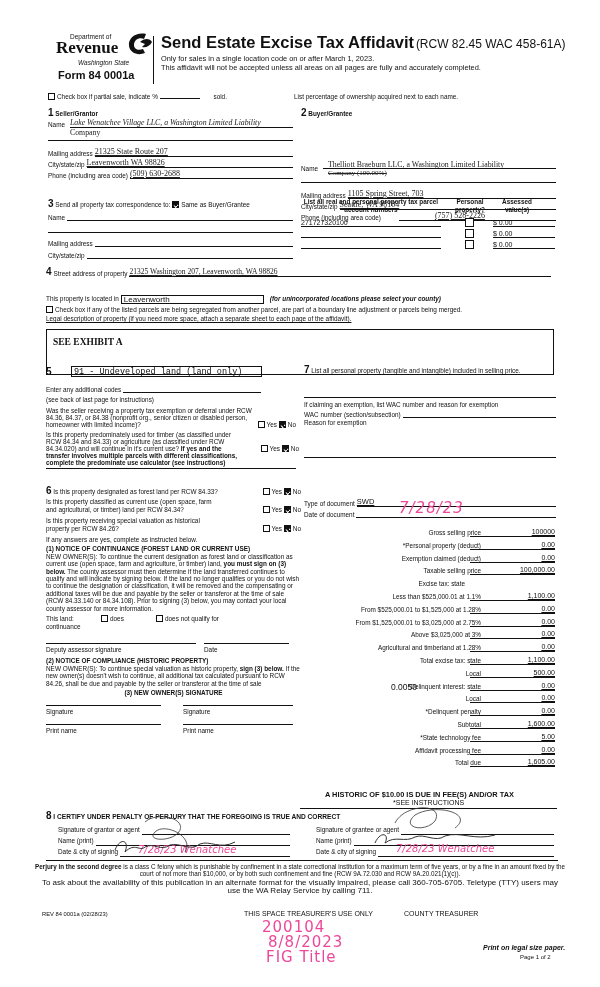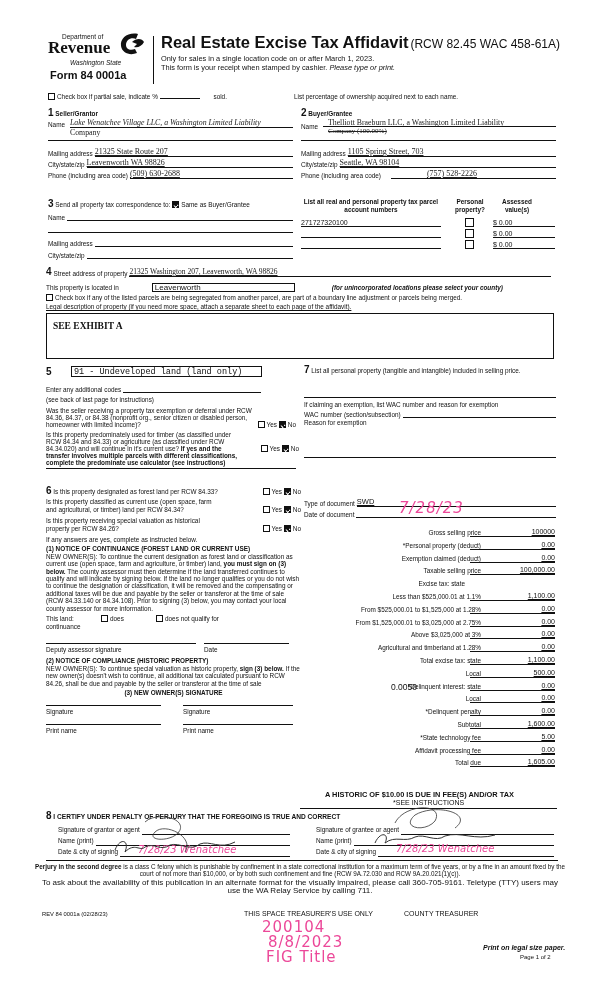--- a/index.html
+++ b/index.html
@@ -14,38 +14,38 @@
   .secnum { font-size: 10px; font-weight: bold; }
   .bold { font-weight: bold; }
   .hand { font-family: "DejaVu Sans", sans-serif; font-style: italic; color: #ec4899; }
   .tax-row { position: absolute; left: 300px; width: 255px; height: 12px; }
   .tax-label { position: absolute; right: 75px; bottom: 1px; font-size: 6.4px; white-space: nowrap; }
   .tax-val { position: absolute; right: 0; bottom: 0; width: 72px; border-bottom: 1px solid #111; text-align: right; font-size: 7px; padding-bottom: 1px; text-decoration: underline; }
 </style>
 </head>
 <body>
 
-<div class="abs" style="left:48px;top:32px;width:100px;height:60px;">
+<div class="abs" style="left:56px;top:32px;width:100px;height:60px;">
   <div style="position:absolute;left:14px;top:1px;font-size:6.5px;">Department of</div>
   <div style="position:absolute;left:0;top:6px;font-family:'Liberation Serif',serif;font-size:17px;font-weight:bold;">Revenue</div>
   <svg style="position:absolute;left:70px;top:0;" width="27" height="24" viewBox="0 0 27 24">
     <path d="M20 2 C10 0 2 6 3 14 C4 21 12 24 19 21 L17 17 C12 19 8 17 8 13 C8 8 13 5 18 7 Z" fill="#111"></path>
     <path d="M14 10 C18 6 24 6 26 10 C24 14 20 16 16 15 L19 12 Z" fill="#111"></path>
   </svg>
   <div style="position:absolute;left:22px;top:27px;font-size:6.5px;font-style:italic;">Washington State</div>
   <div style="position:absolute;left:2px;top:37px;font-size:11px;font-weight:bold;white-space:nowrap;">Form 84 0001a</div>
 </div>
 <div class="abs" style="left:153px;top:36px;width:1px;height:48px;background:#111;"></div>
 <div class="abs" style="left:161px;top:33px;white-space:nowrap;">
-  <span style="font-size:16.5px;font-weight:bold;">Real Estate Excise Tax Affidavit</span>
+  <span style="font-size:16.5px;font-weight:bold;">Send Estate Excise Tax Affidavit</span>
   <span style="font-size:12px;">(RCW 82.45 WAC 458-61A)</span>
 </div>
 <div class="abs" style="left:161px;top:55px;font-size:7.4px;line-height:8.5px;white-space:nowrap;">
   <div>Only for sales in a single location code on or after March 1, 2023.</div>
-  <div><span>This form is your receipt when stamped by cashier.</span> <i>Please type or print.</i></div>
+  <div>This affidavit will not be accepted unless all areas on all pages are fully and accurately completed.</div>
 </div>
 
 <div class="abs" style="left:48px;top:93px;white-space:nowrap;">
   <span class="cb"></span><span>Check box if partial sale, indicate %</span>
   <span style="display:inline-block;width:40px;border-bottom:1px solid #111;"></span>
   <span style="margin-left:12px;">sold.</span>
 </div>
 <div class="abs" style="left:294px;top:93px;">List percentage of ownership acquired next to each name.</div>
 
 <div class="abs" style="left:48px;top:107px;width:245px;">
@@ -67,39 +67,39 @@
       <span class="fill line" style="flex:1;margin-left:2px;text-decoration:underline;">Leavenworth WA 98826</span>
     </div>
   <div style="display:flex;align-items:flex-end;height:11px;">
       <span>Phone (including area code)</span>
       <span class="fill line" style="flex:1;margin-left:2px;text-decoration:underline;">(509) 630-2688</span>
     </div>
 </div>
 
 <div class="abs" style="left:301px;top:107px;width:255px;">
   <div><span class="secnum">2</span> <span class="bold">Buyer/Grantee</span></div>
-  <div style="position:relative;height:21px;">
+  <div style="position:relative;height:21px;margin-top:42px;">
     <span style="position:absolute;left:0;top:5px;">Name</span>
     <div style="position:absolute;left:22px;top:0;right:0;">
       <div class="fill" style="line-height:9px;white-space:nowrap;font-size:7.8px;padding-left:5px;">Thelliott Braeburn LLC, a Washington Limited Liability</div>
       <div class="fill" style="line-height:9px;font-size:7px;padding-left:5px;text-decoration:line-through;border-top:1px solid #111;margin-top:-1px;">Company (100.00%)</div>
     </div>
   </div>
   <div class="line" style="height:2px;margin-bottom:5px;"></div>
   <div style="display:flex;align-items:flex-end;height:11px;">
       <span>Mailing address</span>
       <span class="fill line" style="flex:1;margin-left:2px;text-decoration:underline;">1105 Spring Street, 703</span>
     </div>
   <div style="display:flex;align-items:flex-end;height:11px;">
       <span>City/state/zip</span>
       <span class="fill line" style="flex:1;margin-left:2px;text-decoration:underline;">Seattle, WA 98104</span>
     </div>
   <div style="display:flex;align-items:flex-end;height:11px;">
       <span>Phone (including area code)</span>
-      <span class="fill line" style="flex:1;margin-left:10px;text-decoration:underline;padding-left:36px;">(757) 528-2226</span>
+      <span class="fill line" style="flex:1;margin-left:18px;text-decoration:underline;padding-left:36px;">(757) 528-2226</span>
     </div>
 </div>
 
 <div class="abs" style="left:48px;top:198px;width:245px;">
   <div style="white-space:nowrap;"><span class="secnum">3</span> <span>Send all property tax correspondence to:</span> <span class="cb checked"></span><span>Same as Buyer/Grantee</span></div>
   <div style="display:flex;align-items:flex-end;height:12px;">
       <span>Name</span>
       <span class="line" style="flex:1;margin-left:2px;height:6px;"></span>
     </div>
   <div class="line" style="height:12px;"></div>
@@ -135,29 +135,29 @@
     <div class="line" style="width:62px;margin-left:4px;font-size:7px;text-decoration:underline;">$ 0.00</div>
   </div>
 </div>
 
 <div class="abs" style="left:46px;top:266px;width:505px;">
   <div style="display:flex;align-items:flex-end;">
     <span class="secnum">4</span>
     <span style="margin-left:2px;">Street address of property</span>
     <span class="fill line" style="flex:1;margin-left:2px;font-size:7.5px;text-decoration:underline;">21325 Washington 207, Leavenworth, WA 98826</span>
   </div>
-  <div style="display:flex;align-items:center;margin-top:6px;gap:31px;">
+  <div style="display:flex;align-items:flex-start;margin-top:18px;">
     <span>This property is located in</span>
     <span style="margin-left:2px;width:143px;height:9px;border:1px solid #111;font-size:8px;line-height:8px;padding-left:2px;">Leavenworth</span>
     <span style="margin-left:6px;font-weight:bold;font-style:italic;">(for unincorporated locations please select your county)</span>
   </div>
   <div style="margin-top:2px;white-space:nowrap;"><span class="cb"></span><span>Check box if any of the listed parcels are being segregated from another parcel, are part of a boundary line adjustment or parcels being merged.</span></div>
   <div style="margin-top:2px;text-decoration:underline;text-decoration-thickness:0.5px;">Legal description of property (if you need more space, attach a separate sheet to each page of the affidavit).</div>
 </div>
-<div class="abs" style="left:46px;top:313px;width:508px;height:46px;border:1px solid #111;border-bottom-width:1.5px;padding:7px 6px;">
+<div class="abs" style="left:46px;top:329px;width:508px;height:46px;border:1px solid #111;border-bottom-width:1.5px;padding:7px 6px;">
   <span style="font-family:'Liberation Serif',serif;font-weight:bold;font-size:9.5px;">SEE EXHIBIT A</span>
 </div>
 
 <div class="abs" style="left:46px;top:366px;width:250px;">
   <div style="display:flex;align-items:center;">
     <span class="secnum" style="width:25px;">5</span>
     <span style="width:191px;height:11px;border:1px solid #111;font-size:8.5px;line-height:10px;padding-left:2px;white-space:nowrap;font-family:Liberation Mono, monospace;">91 - Undeveloped land (land only)</span>
   </div>
   <div style="display:flex;align-items:flex-end;margin-top:9px;width:215px;">
       <span>Enter any additional codes</span>
@@ -373,21 +373,21 @@
 </div>
 <svg class="abs" style="left:365px;top:803px;" width="170" height="50" viewBox="0 0 170 50">
   <path d="M30 20 C40 0 80 0 70 18 C60 30 35 25 50 12 C70 0 110 10 90 25" fill="none" stroke="#333" stroke-width="0.8"></path>
   <path d="M10 40 C15 28 25 30 20 40 C30 32 40 40 50 34 C60 30 70 40 80 33 C95 28 110 38 130 32" fill="none" stroke="#333" stroke-width="1"></path>
 </svg>
 <div class="abs line" style="left:46px;top:860px;width:512px;"></div>
 
 <div class="abs" style="left:35px;top:863px;width:530px;text-align:center;font-size:6.3px;line-height:7px;">
   <b>Perjury in the second degree</b> <span>is a class C felony which is punishable by confinement in a state correctional institution for a maximum term of five years, or by a fine in an amount fixed by the court of not more than $10,000, or by both such confinement and fine (RCW 9A.72.030 and RCW 9A.20.021(1)(c)).</span>
 </div>
-<div class="abs" style="left:40px;top:879px;width:520px;text-align:center;font-size:8px;line-height:8px;">To ask about the availability of this publication in an alternate format for the visually impaired, please call 360-705-9161. Teletype (TTY) users may use the WA Relay Service by calling 711.</div>
+<div class="abs" style="left:40px;top:879px;width:520px;text-align:center;font-size:8px;line-height:8px;">To ask about the availability of this publication in an alternate format for the visually impaired, please call 360-705-6705. Teletype (TTY) users may use the WA Relay Service by calling 711.</div>
 <div class="abs" style="left:42px;top:911px;font-size:5.8px;">REV 84 0001a  (02/28/23)</div>
 <div class="abs" style="left:244px;top:910px;font-size:7px;">THIS SPACE TREASURER'S USE ONLY</div>
 <div class="abs" style="left:404px;top:910px;font-size:7px;">COUNTY TREASURER</div>
 <div class="abs hand" style="left:262px;top:918px;font-size:15px;font-style:normal;letter-spacing:1px;">200104</div>
 <div class="abs hand" style="left:268px;top:933px;font-size:15px;font-style:normal;letter-spacing:1px;">8/8/2023</div>
 <div class="abs hand" style="left:266px;top:948px;font-size:15px;font-style:normal;letter-spacing:1px;">FIG Title</div>
 <div class="abs bold" style="left:483px;top:944px;font-size:7px;font-style:italic;">Print on legal size paper.</div>
 <div class="abs" style="left:520px;top:954px;font-size:6px;">Page 1 of 2</div>
 
 </body></html>

